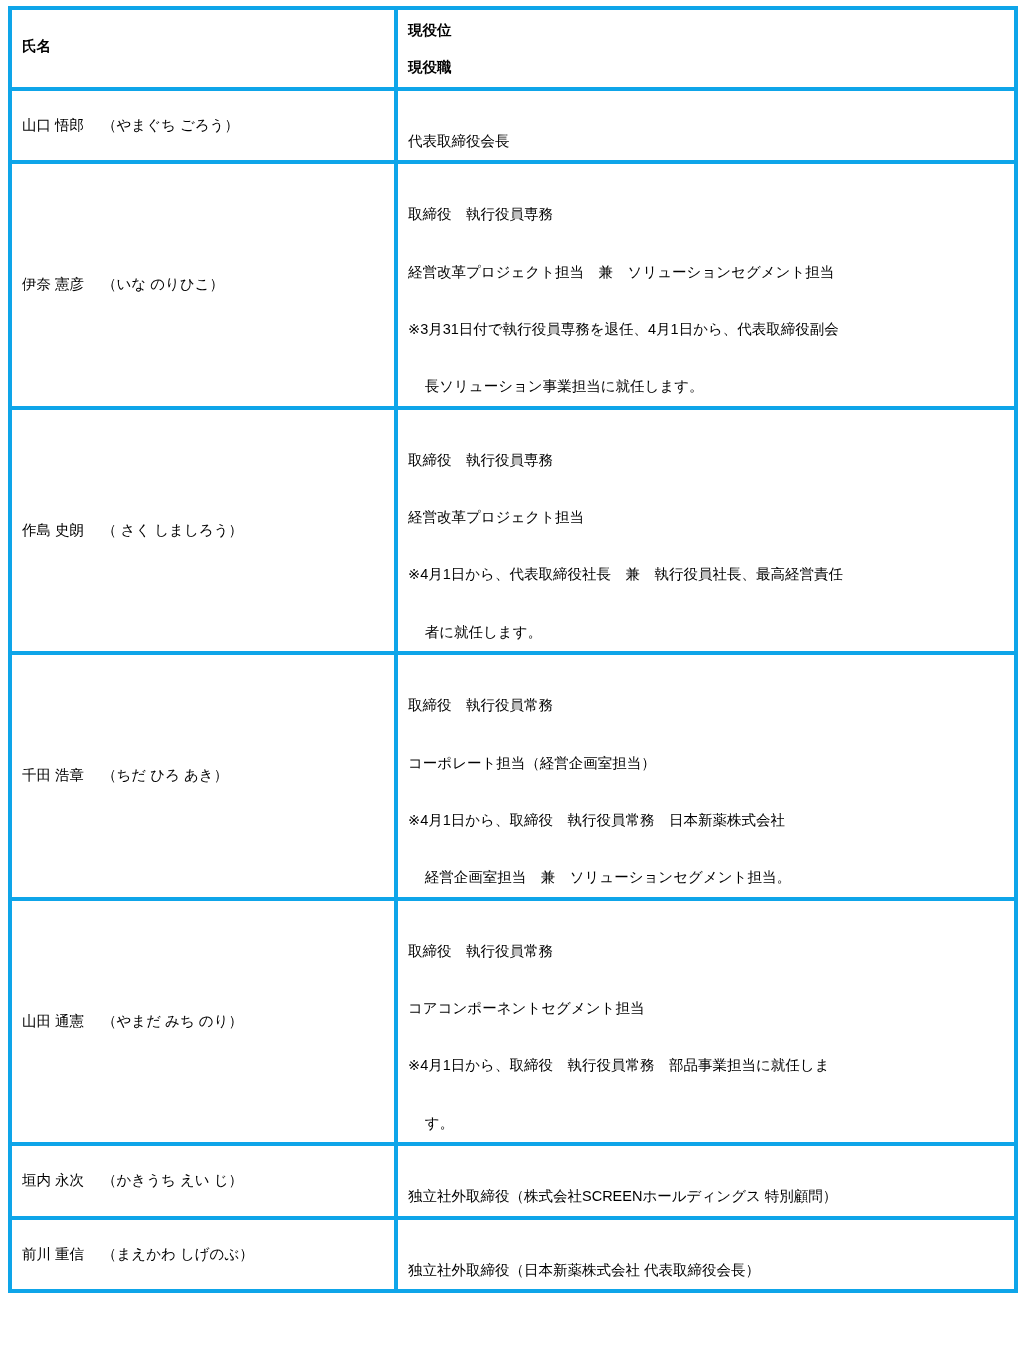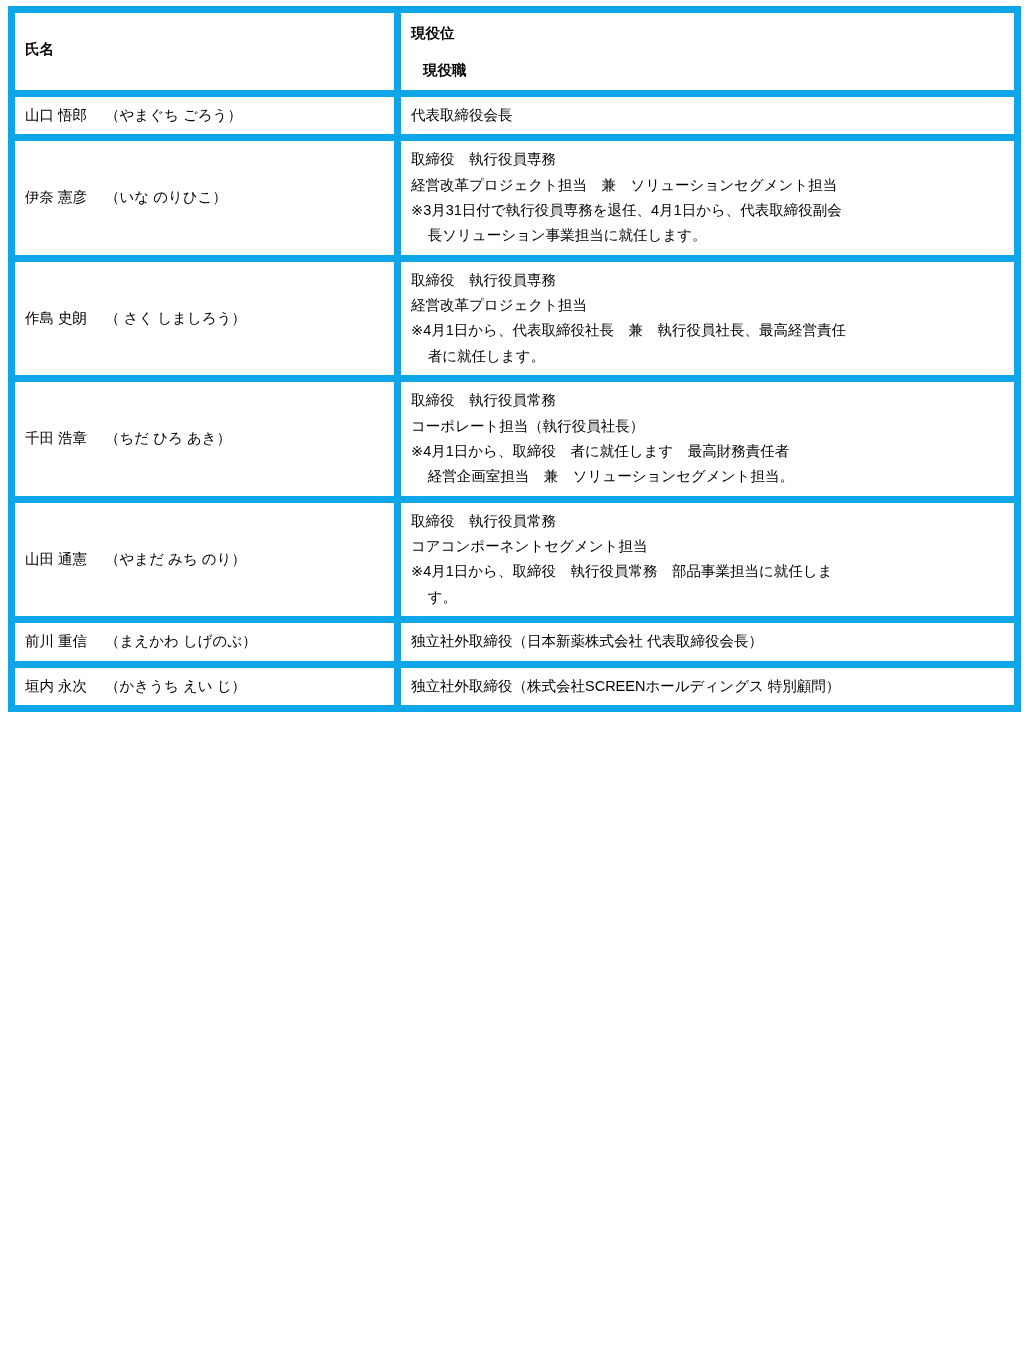--- a/index.html
+++ b/index.html
@@ -20,55 +20,55 @@
   table.officer-table {
     border-collapse: collapse;
     width: 1006px;
     table-layout: fixed;
   }
   table.officer-table col.col-name { width: 386px; }
   table.officer-table col.col-position { width: 620px; }
 
   table.officer-table th,
   table.officer-table td {
-    border: 7px solid #0ea5e9;
+    border: 4px solid #0ea5e9;
     vertical-align: middle;
     padding: 6px 10px;
     font-size: 14.5px;
     line-height: 1.75;
     font-weight: normal;
     text-align: left;
   }
   table.officer-table thead th {
     font-weight: bold;
     vertical-align: middle;
   }
   thead th.header-name {
     vertical-align: bottom;
     padding-bottom: 10px;
   }
   thead th.header-position {
     vertical-align: top;
     padding-top: 8px;
   }
   .hdr-line { display: block; }
-  .hdr-line + .hdr-line { margin-top: 12px; margin-left: 12px; }
+  .hdr-line + .hdr-line { margin-top: 12px; }
 
   td.name-cell {
     vertical-align: middle;
     white-space: nowrap;
   }
   td.name-cell .kanji { }
   td.name-cell .kana { margin-left: 18px; text-align: right; }
 
   td.pos-cell {
     vertical-align: top;
   }
   td.pos-cell.middle { vertical-align: middle; }
-  .pos-line { display: block; }
+  .pos-line { display: block; margin-top: 32px; }
   .pos-line.indent { padding-left: 1.15em; }
 </style>
 </head>
 <body>
 
 <div class="page">
   <table class="officer-table">
     <colgroup>
       <col class="col-name">
       <col class="col-position">
@@ -104,41 +104,41 @@
             <span class="pos-line">取締役　執行役員専務</span>
             <span class="pos-line">経営改革プロジェクト担当</span>
             <span class="pos-line">※4月1日から、代表取締役社長　兼　執行役員社長、最高経営責任</span>
             <span class="pos-line indent">者に就任します。</span>
           </td>
         </tr>
         <tr>
           <td class="name-cell"><span class="kanji">千田 浩章</span><span class="kana">（ちだ ひろ あき）</span></td>
           <td class="pos-cell">
             <span class="pos-line">取締役　執行役員常務</span>
-            <span class="pos-line">コーポレート担当（執行役員社長）</span>
-            <span class="pos-line">※4月1日から、取締役　者に就任します　最高財務責任者</span>
+            <span class="pos-line">コーポレート担当（経営企画室担当）</span>
+            <span class="pos-line">※4月1日から、取締役　執行役員常務　日本新薬株式会社</span>
             <span class="pos-line indent">経営企画室担当　兼　ソリューションセグメント担当。</span>
           </td>
         </tr>
         <tr>
           <td class="name-cell"><span class="kanji">山田 通憲</span><span class="kana">（やまだ みち のり）</span></td>
           <td class="pos-cell">
             <span class="pos-line">取締役　執行役員常務</span>
             <span class="pos-line">コアコンポーネントセグメント担当</span>
             <span class="pos-line">※4月1日から、取締役　執行役員常務　部品事業担当に就任しま</span>
             <span class="pos-line indent">す。</span>
           </td>
         </tr>
         <tr>
+          <td class="name-cell"><span class="kanji">垣内 永次</span><span class="kana">（かきうち えい じ）</span></td>
+          <td class="pos-cell middle">
+            <span class="pos-line">独立社外取締役（株式会社SCREENホールディングス 特別顧問）</span>
+          </td>
+        </tr>
+        <tr>
           <td class="name-cell"><span class="kanji">前川 重信</span><span class="kana">（まえかわ しげのぶ）</span></td>
           <td class="pos-cell middle">
             <span class="pos-line">独立社外取締役（日本新薬株式会社 代表取締役会長）</span>
-          </td>
-        </tr>
-        <tr>
-          <td class="name-cell"><span class="kanji">垣内 永次</span><span class="kana">（かきうち えい じ）</span></td>
-          <td class="pos-cell middle">
-            <span class="pos-line">独立社外取締役（株式会社SCREENホールディングス 特別顧問）</span>
           </td>
         </tr>
       </tbody>
   </table>
 </div>
 
 </body></html>

